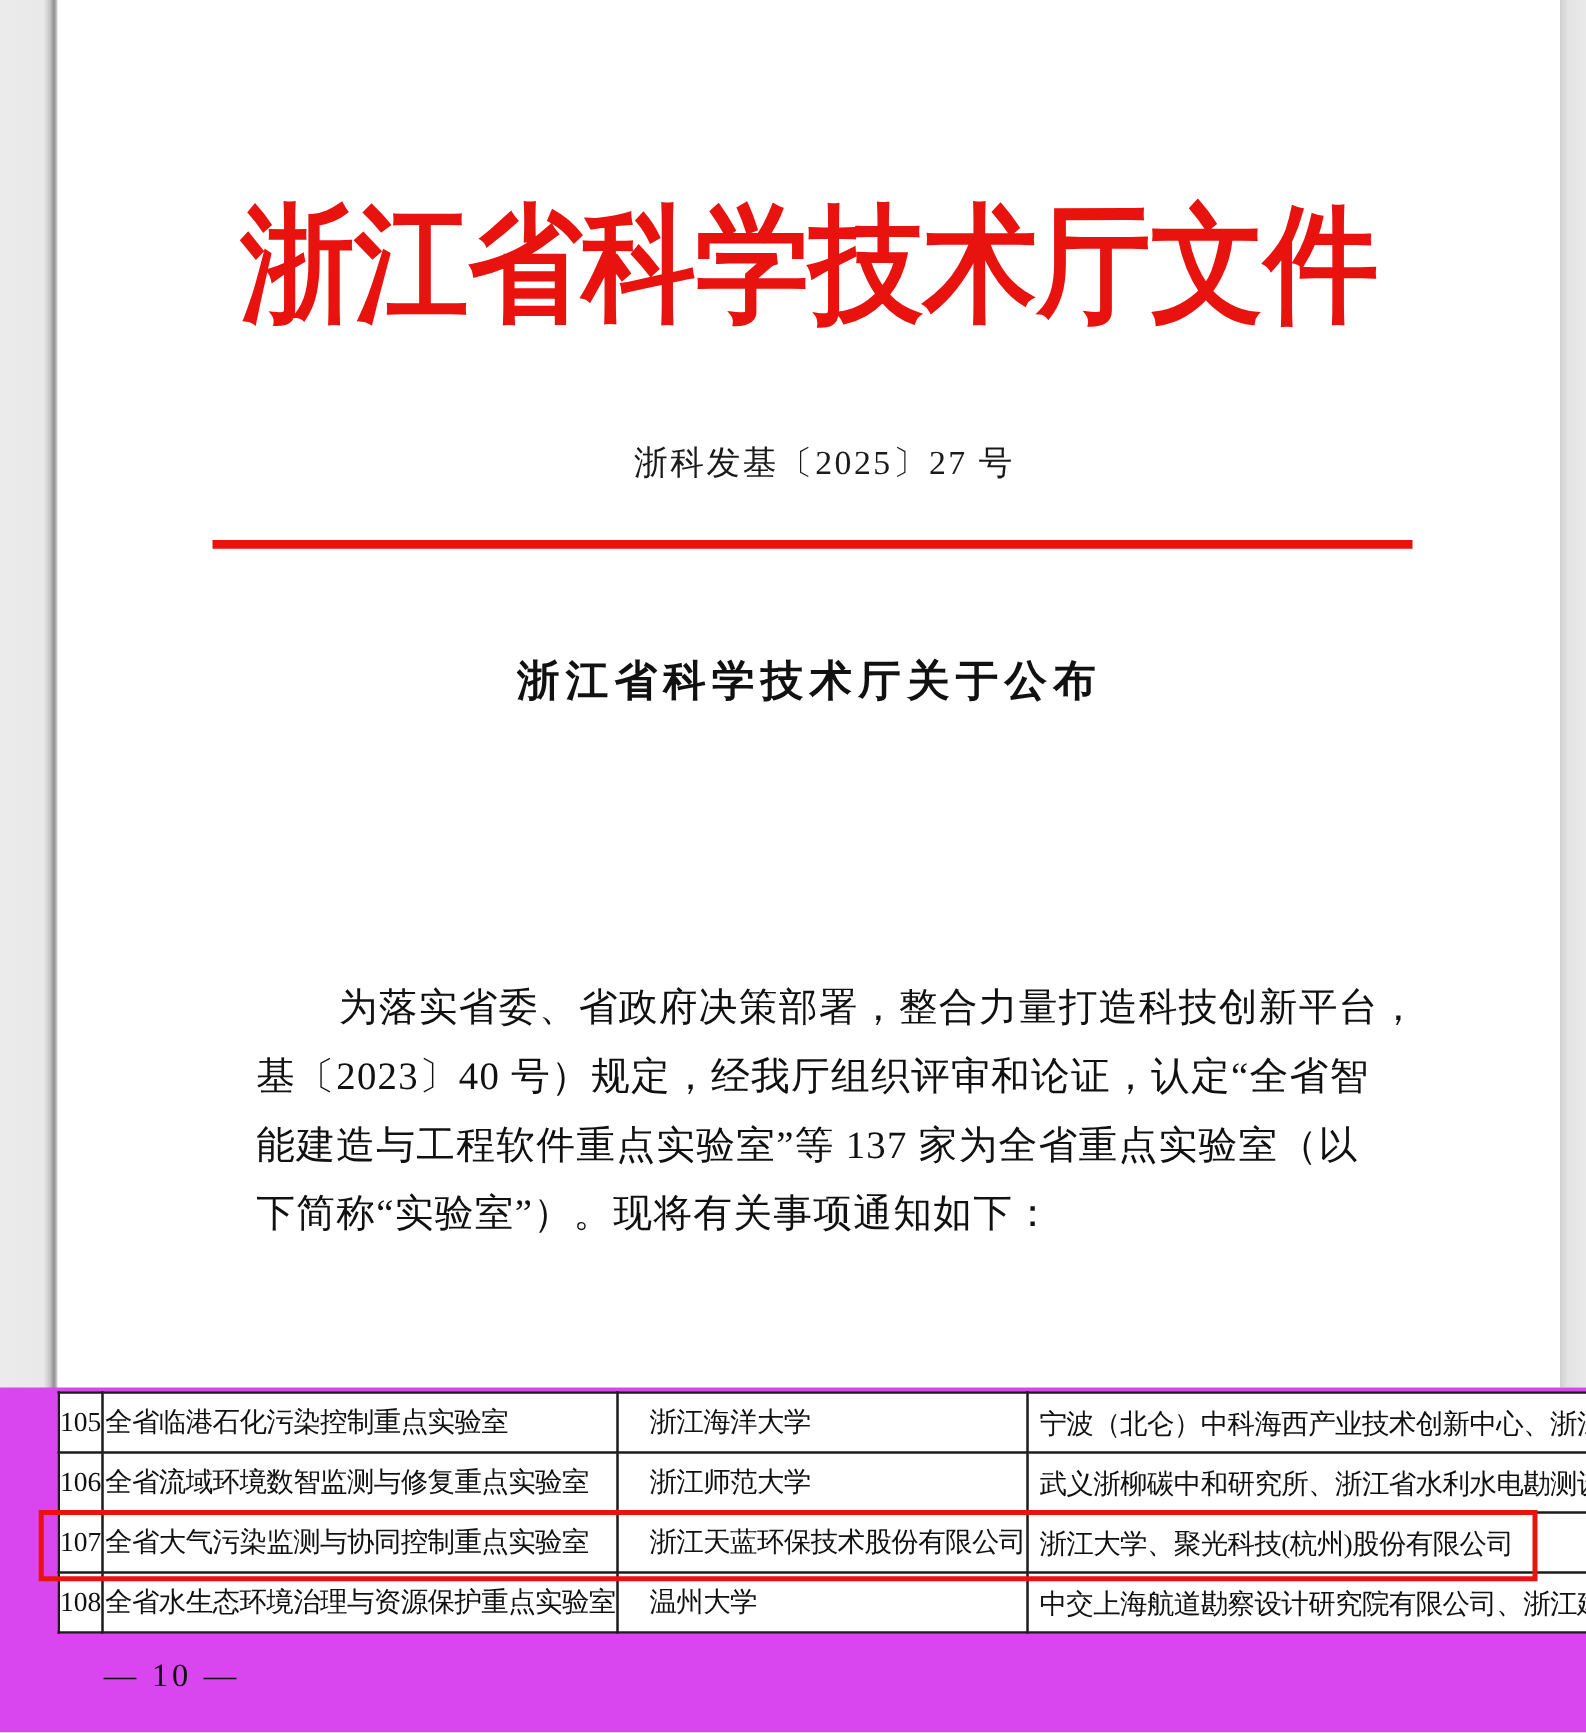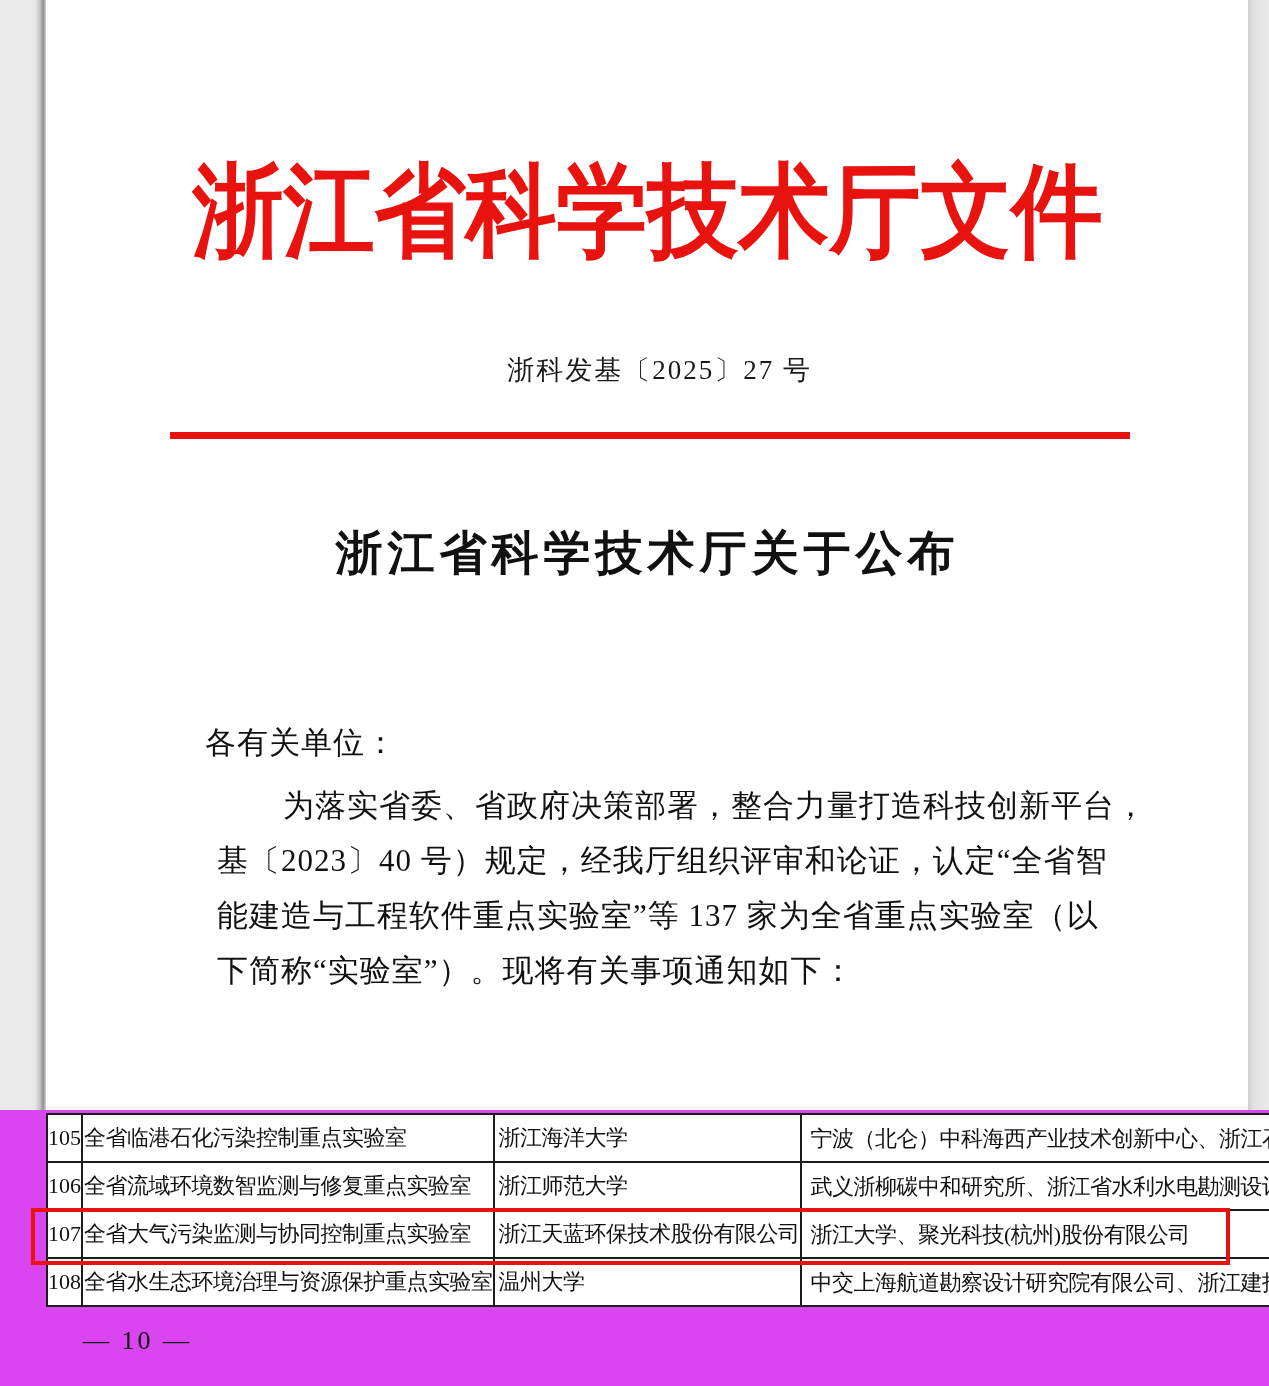--- a/index.html
+++ b/index.html
@@ -34,36 +34,36 @@
   .doc-number {
     top: 352px;
     font-size: 27px; color: #1a1a1a; letter-spacing: 2px; white-space: nowrap; padding-left: 24px;
   }
   .red-line {
     position: absolute; left: 170px; top: 432px; width: 960px; height: 7px;
     background: #e8120e;
   }
   .notice-title-1 {
     top: 522px;
-    font-size: 47px; font-weight: bold; letter-spacing: 5px; white-space: nowrap;
+    font-size: 34px; font-weight: bold; letter-spacing: 5px; white-space: nowrap;
   }
   .notice-title-2 {
     top: 598px;
     font-size: 46px; font-weight: bold; letter-spacing: 1px; white-space: nowrap;
   }
   .salutation {
     position: absolute; left: 205px; top: 722px;
     font-size: 31px; letter-spacing: 1px;
   }
   .body-text {
     position: absolute; left: 205px; top: 778px; width: 910px;
   }
   .body-line {
     height: 55px; line-height: 55px;
-    font-size: 31px; letter-spacing: 1px; white-space: nowrap; margin-left: 12px;
+    font-size: 31px; letter-spacing: 1px; white-space: nowrap;
   }
   .body-line.indent { text-indent: 66px; }
 
   
   .table-section {
     position: absolute; left: 0; top: 1110px; width: 1269px; height: 276px;
     background: #d946ef;
   }
   table.results {
     position: absolute; left: 46px; top: 3px;
@@ -71,21 +71,21 @@
     background: #ffffff;
   }
   table.results td {
     border: 2px solid #1c1c1c;
     height: 48px; vertical-align: middle;
     font-size: 22px; color: #111111;
     overflow: hidden; white-space: nowrap;
   }
   td.c-num { width: 62px; text-align: center; font-size: 21px; font-family: "Liberation Serif", serif; }
   td.c-lab { width: 405px; padding-left: 1px; font-size: 21px; letter-spacing: -0.5px; }
-  td.c-inst { width: 284px; padding-left: 4px; font-size: 20px; letter-spacing: -0.5px; }
+  td.c-inst { width: 284px; padding-left: 25px; font-size: 20px; letter-spacing: -0.5px; }
   td.c-part { width: 317px; padding: 1px 6px 1px 9px; font-size: 20px; line-height: 23px; letter-spacing: -0.5px; white-space: normal; }
 
   .highlight-box {
     position: absolute; left: 31px; top: 1208px; width: 1199px; height: 57px;
     border: 4px solid #e8120e; background: transparent;
   }
 
   .page-number {
     position: absolute; left: 83px; top: 1326px;
     font-size: 26px; letter-spacing: 3px; color: #111111; white-space: nowrap;
@@ -100,21 +100,20 @@
   <div class="scan-margin-right"></div>
 
   <div class="centered red-header">浙江省科学技术厅文件</div>
 
   <div class="centered doc-number">浙科发基〔2025〕27 号</div>
 
   <div class="red-line"></div>
 
   <div class="centered notice-title-1">浙江省科学技术厅关于公布</div>
 
-  <div class="salutation">各有关单位：</div>
 
   <div class="body-text">
     <div class="body-line indent">为落实省委、省政府决策部署，整合力量打造科技创新平台，</div>
     <div class="body-line">基〔2023〕40 号）规定，经我厅组织评审和论证，认定“全省智</div>
     <div class="body-line">能建造与工程软件重点实验室”等 137 家为全省重点实验室（以</div>
     <div class="body-line">下简称“实验室”）。现将有关事项通知如下：</div>
   </div>
 
   <div class="table-section">
     <table class="results">

